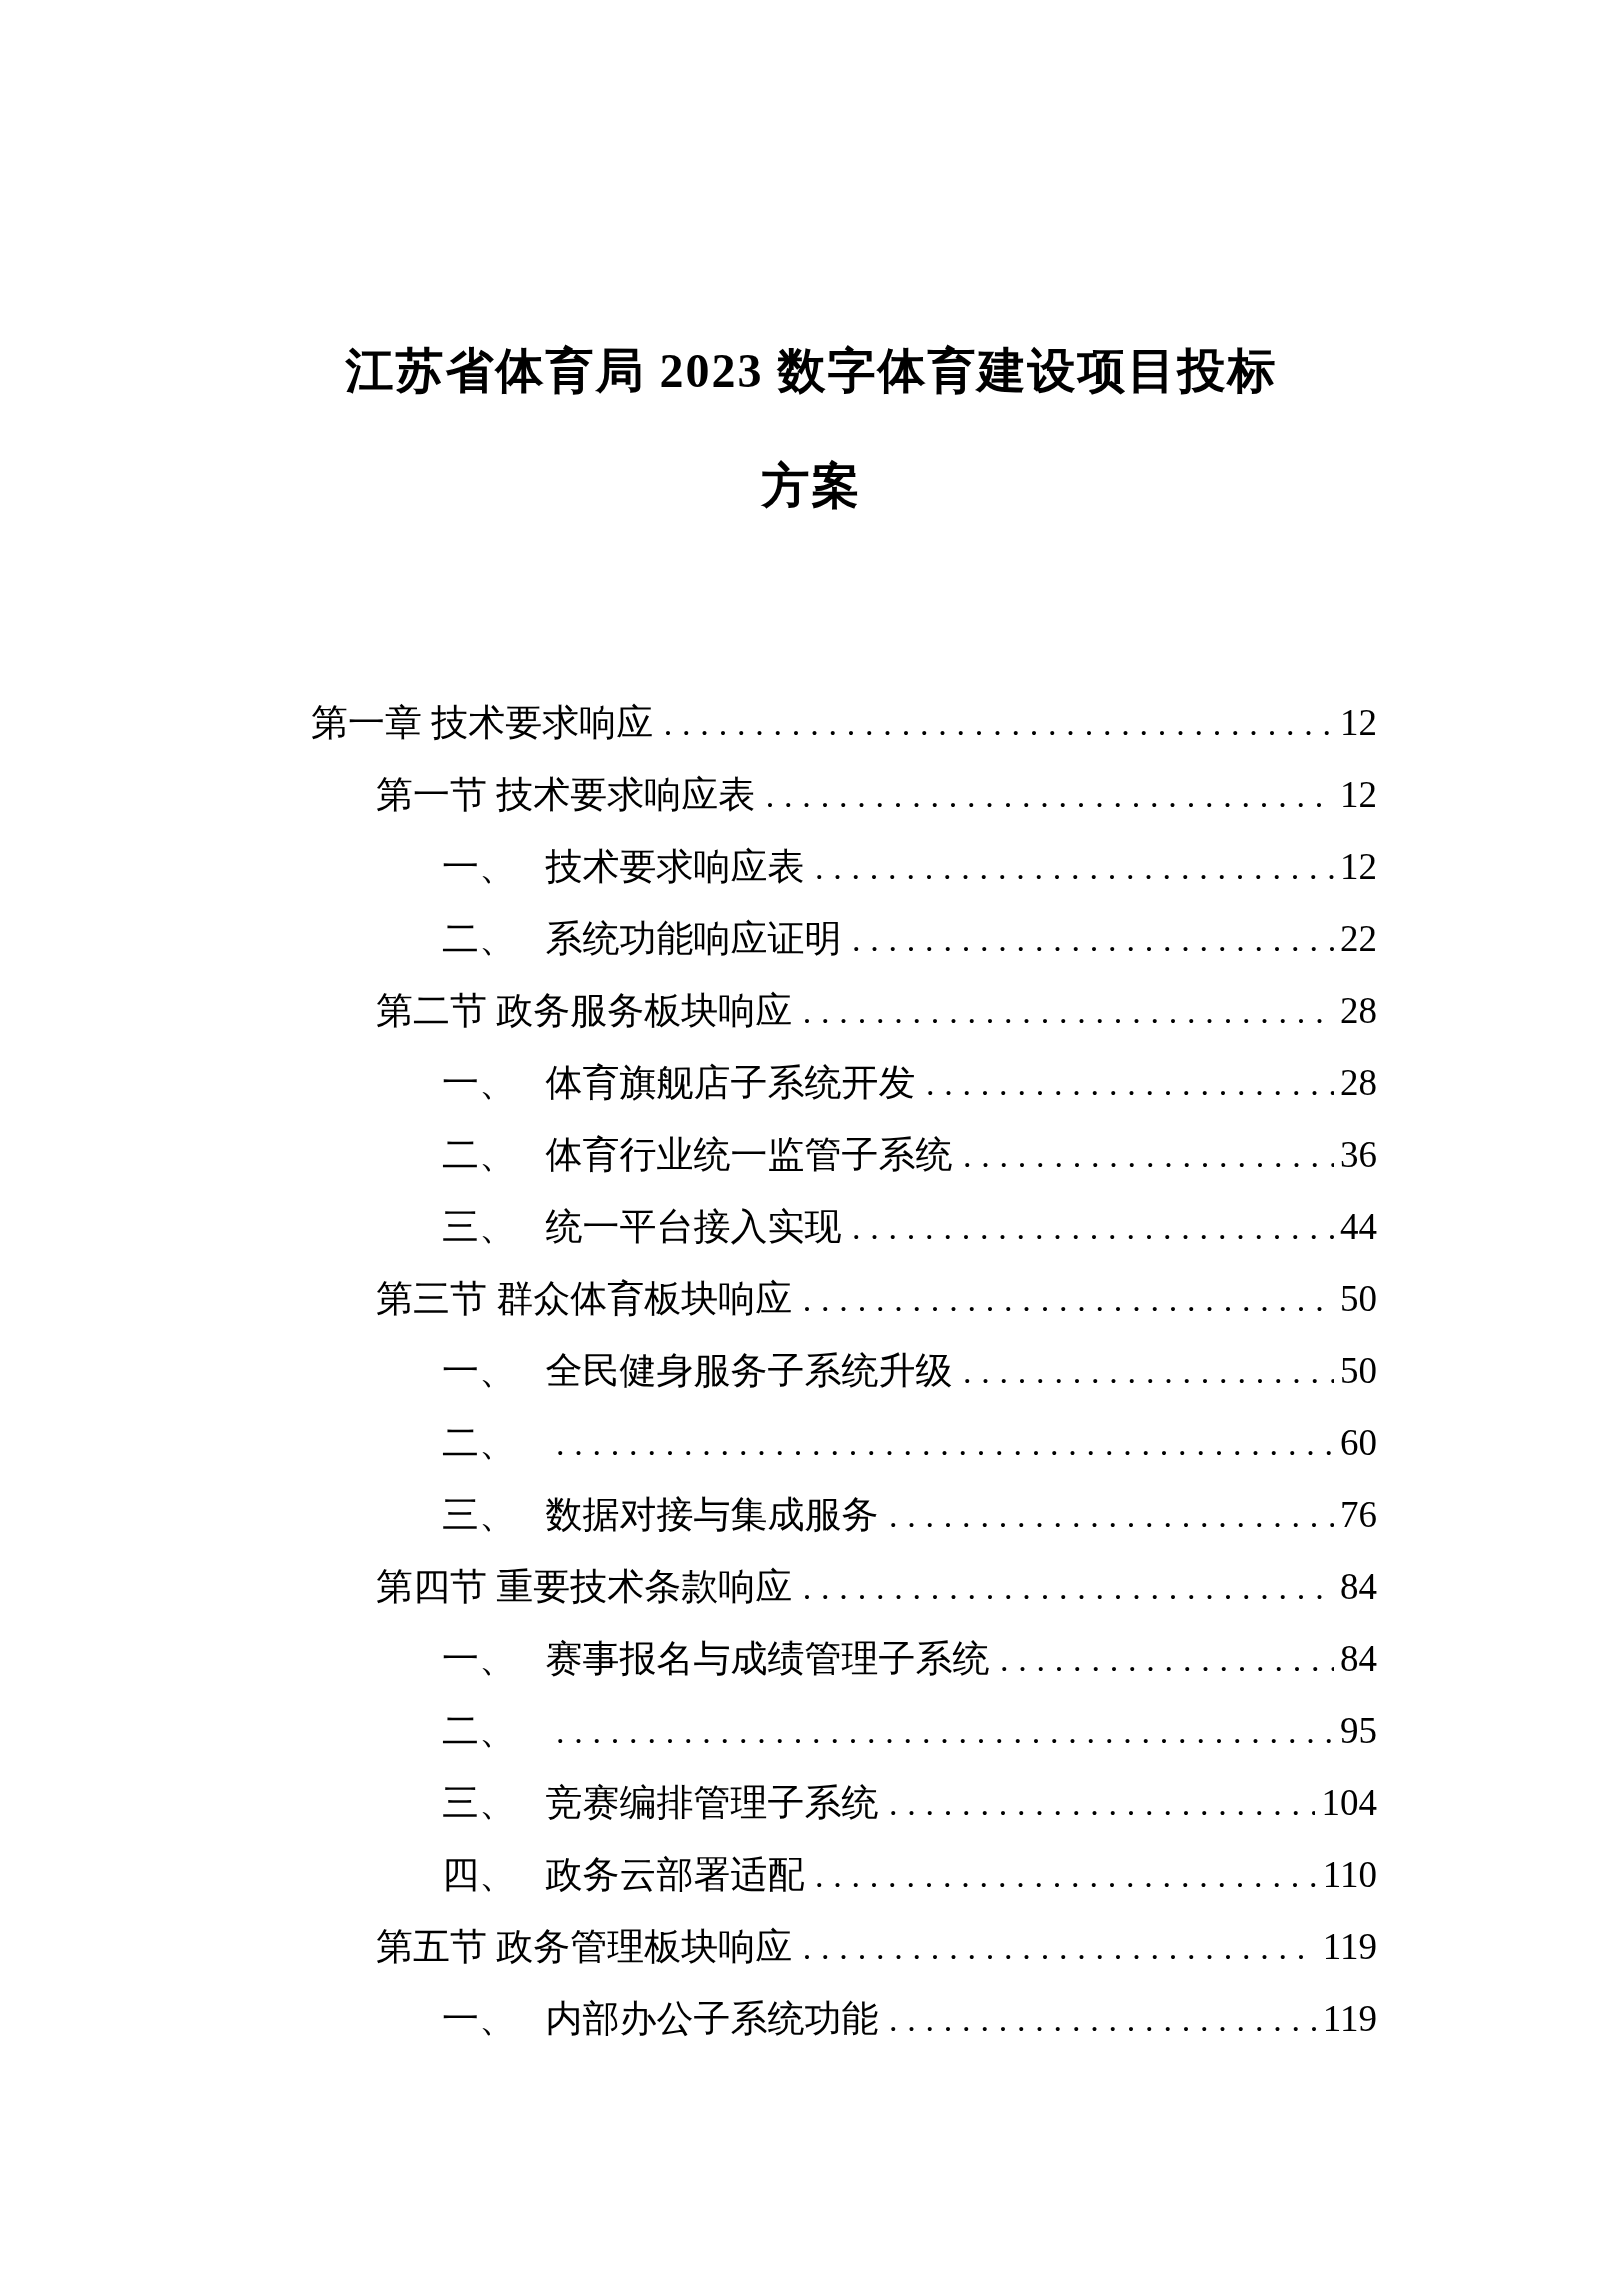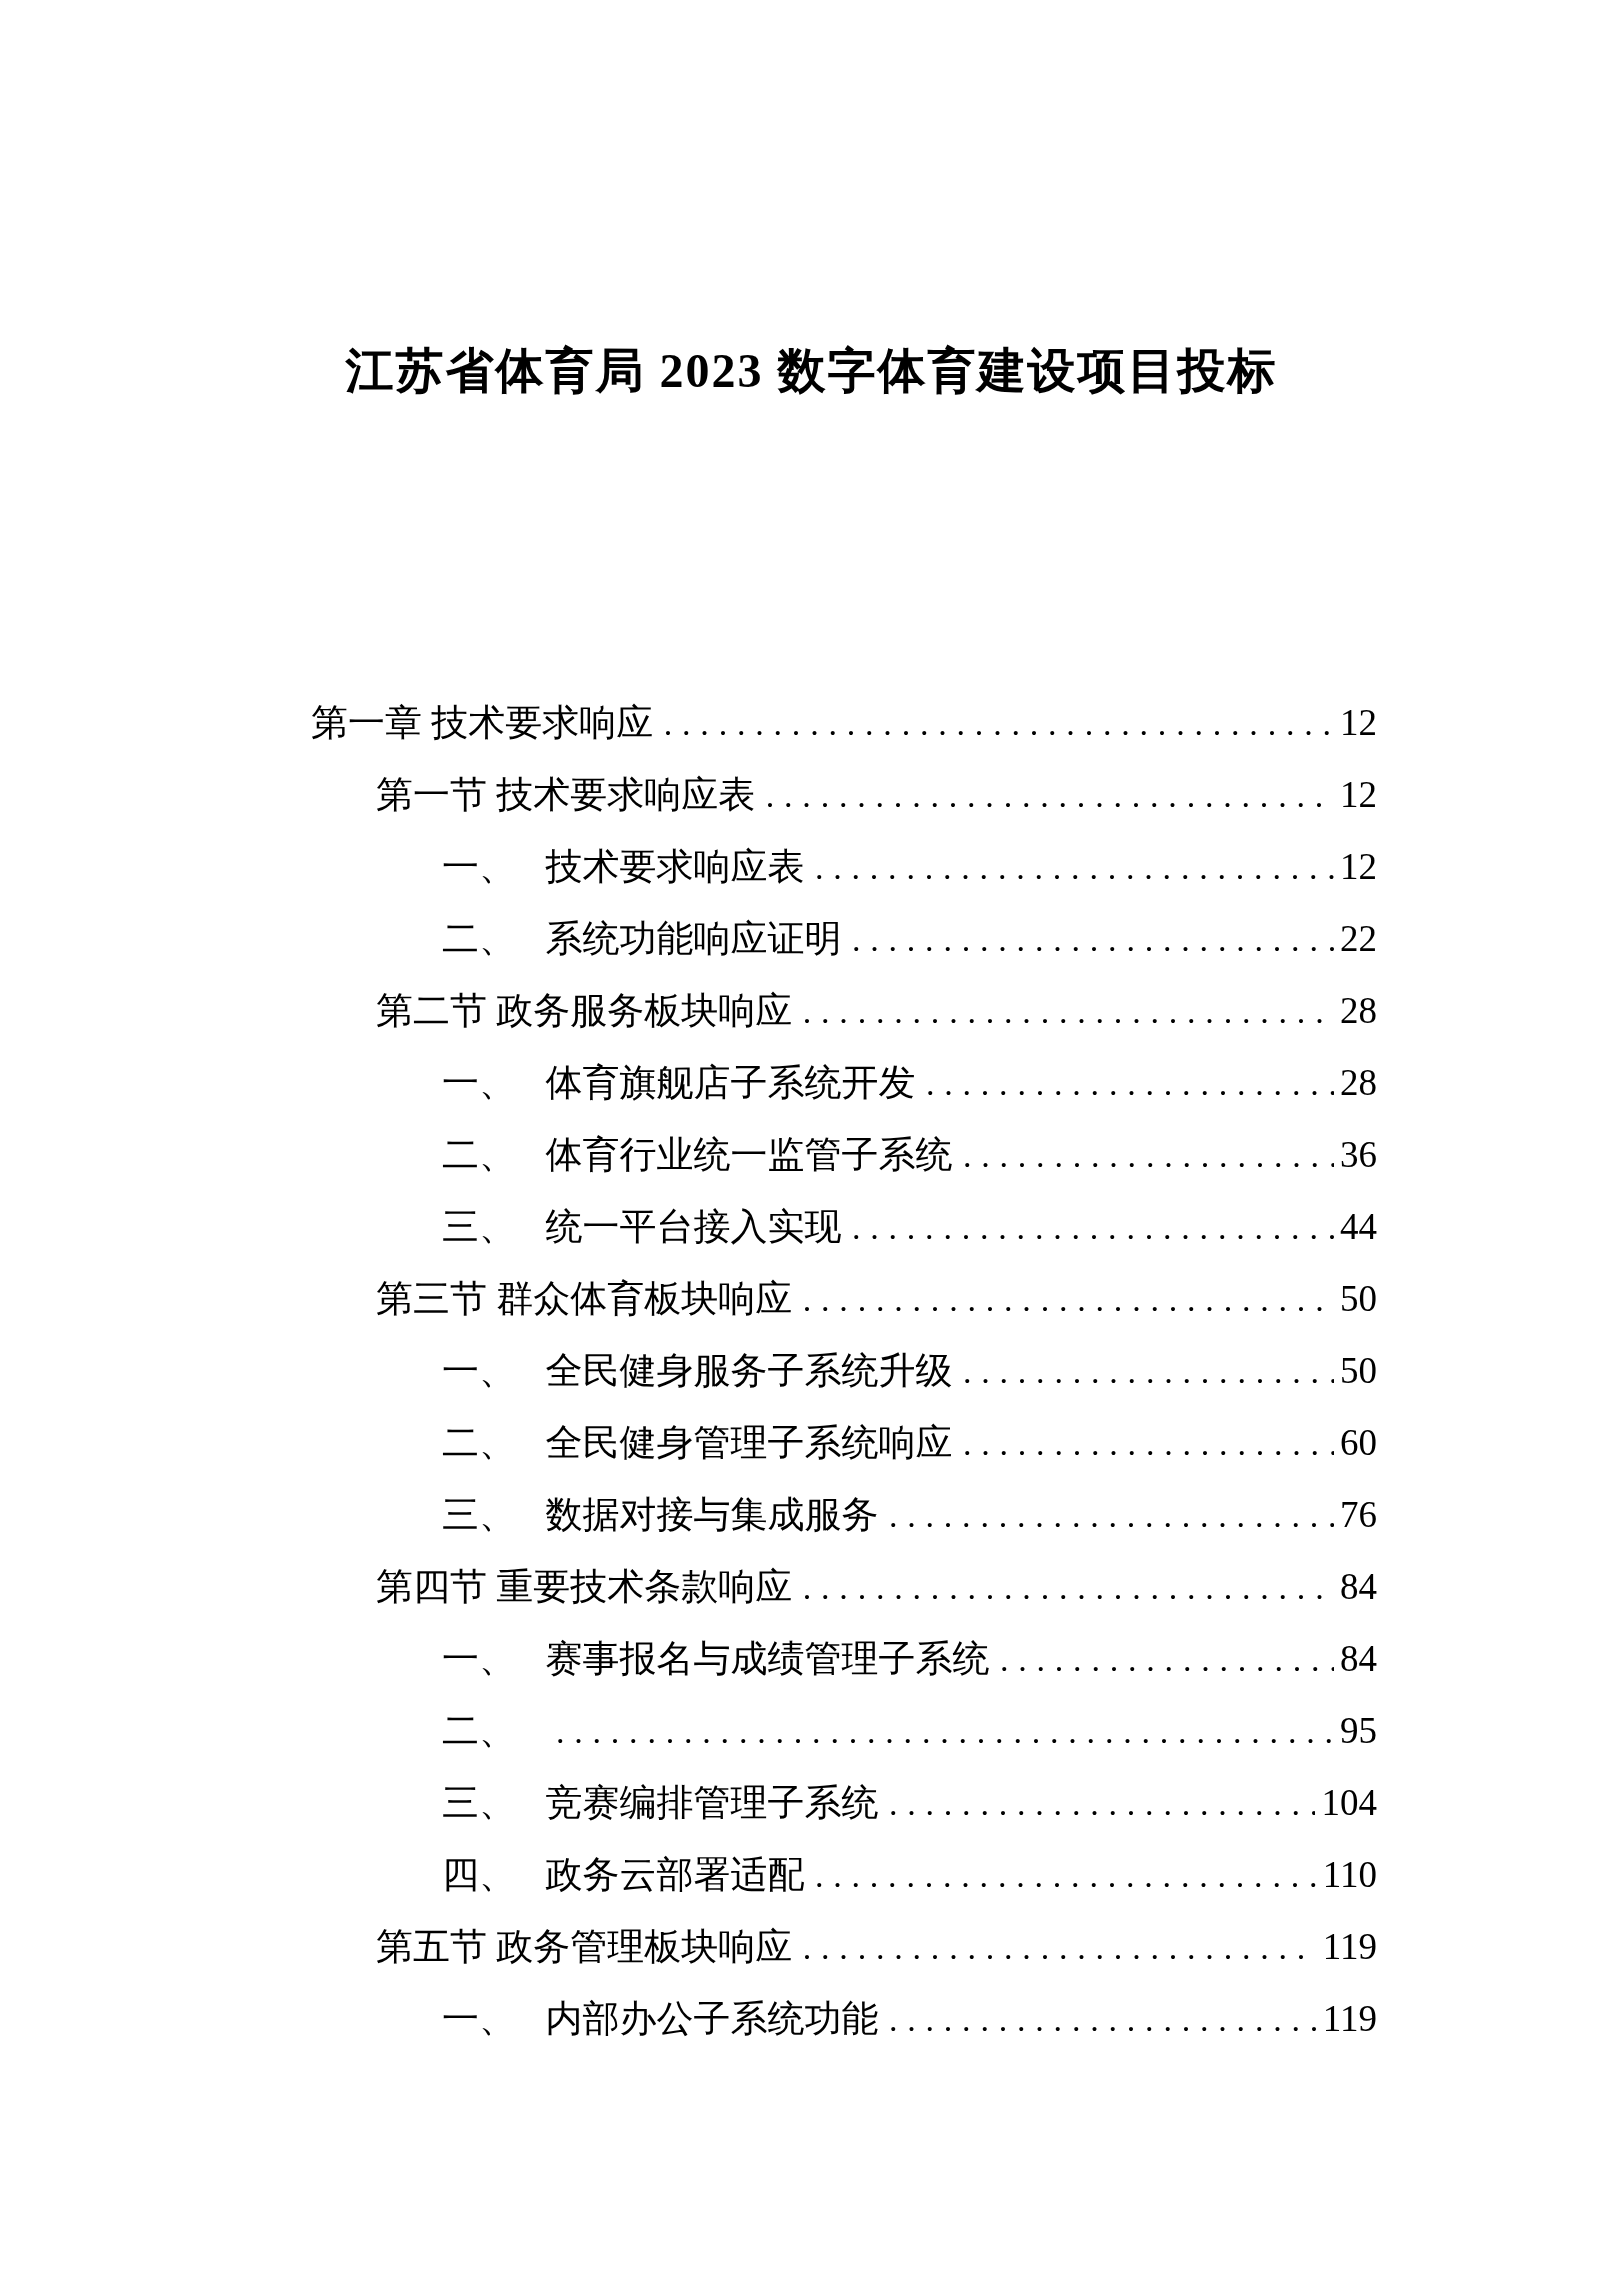--- a/index.html
+++ b/index.html
@@ -58,20 +58,21 @@
   }
   .toc-page { flex: 0 0 auto; font-size: 37px; }
 </style>
 </head>
 <body>
 
 <div class="page">
 
   <div class="doc-title">
     <div>江苏省体育局 2023 数字体育建设项目投标</div>
+    <div>方案</div>
   </div>
 
   <div class="toc">
 
     <div class="toc-row lvl-chapter">
       <span class="toc-label">第一章 技术要求响应</span>
       <span class="toc-dots"></span>
       <span class="toc-page">12</span>
     </div>
 
@@ -130,21 +131,20 @@
 
     <div class="toc-row lvl-item">
       <span class="toc-num">一、</span>
       <span class="toc-label">全民健身服务子系统升级</span>
       <span class="toc-dots"></span>
       <span class="toc-page">50</span>
     </div>
 
     <div class="toc-row lvl-item">
       <span class="toc-num">二、</span>
-      <span class="toc-label">全民健身管理子系统响应</span>
       <span class="toc-dots"></span>
       <span class="toc-page">60</span>
     </div>
 
     <div class="toc-row lvl-item">
       <span class="toc-num">三、</span>
       <span class="toc-label">数据对接与集成服务</span>
       <span class="toc-dots"></span>
       <span class="toc-page">76</span>
     </div>

